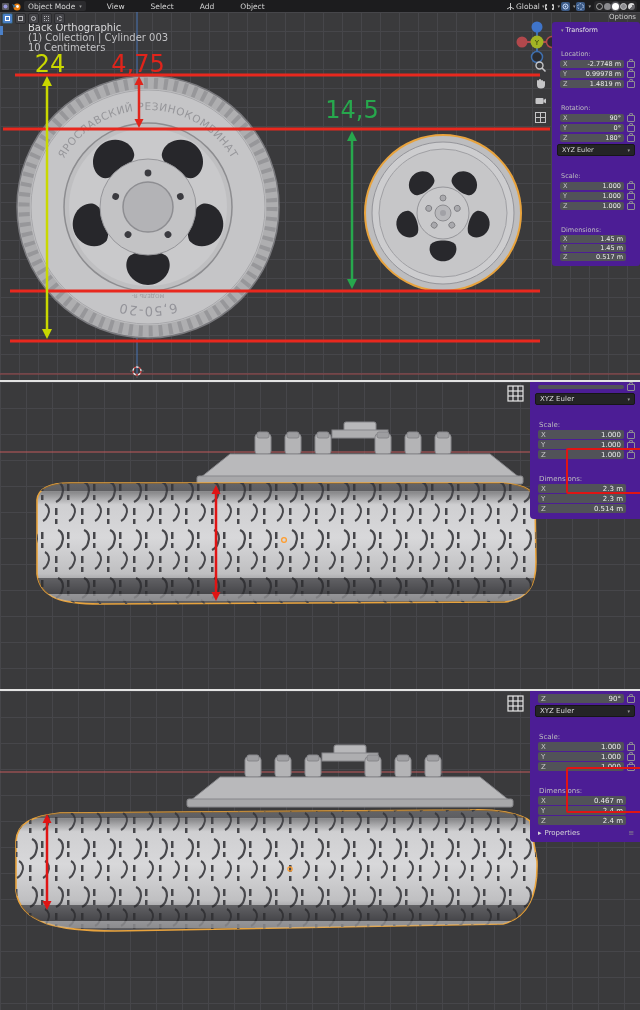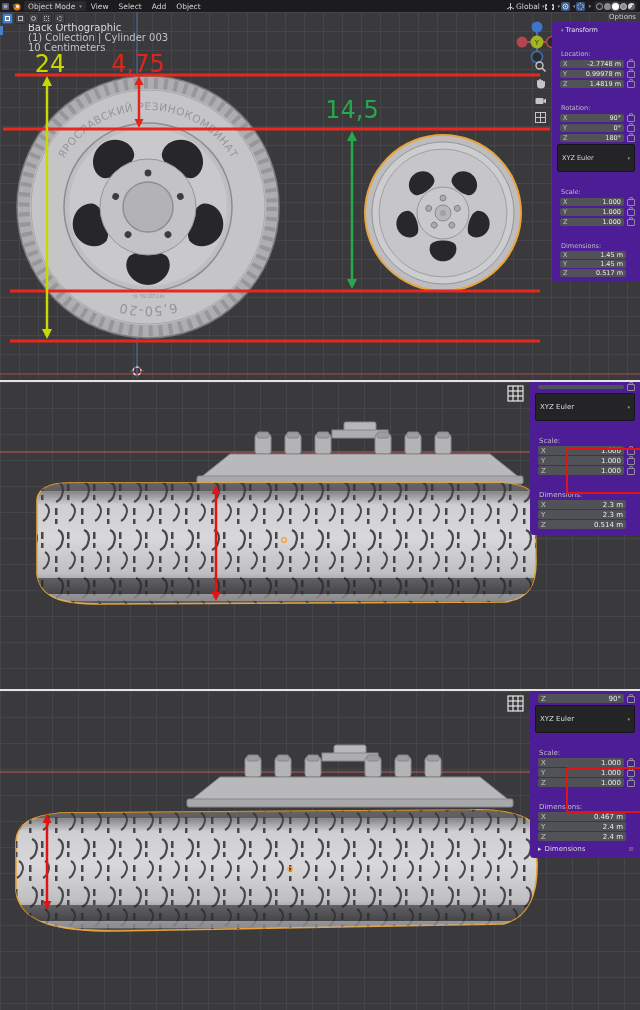--- a/index.html
+++ b/index.html
@@ -11,21 +11,21 @@
   #p3{top:689px;height:321px;border-top:2px solid #e3e3e3;box-sizing:border-box;}
   .gridbg{position:absolute;inset:0;background-color:#3a3a3c;
     background-image:linear-gradient(#46464a 1px,transparent 1px),
                      linear-gradient(90deg,#46464a 1px,transparent 1px);}
   #p1 .gridbg{background-size:19px 19px;top:12px;}
   #p2 .gridbg,#p3 .gridbg{background-size:26px 26px;}
   .abs{position:absolute;left:0;top:0;}
   
   #menubar{position:absolute;left:0;top:0;width:640px;height:12px;background:#1c1c1e;
     display:flex;align-items:center;font-size:7.5px;color:#d6d6d6;z-index:5;}
-  .mi{padding:0 5px;white-space:nowrap;}
+  .mi{padding:0 5px;white-space:nowrap;margin-left:16px;}
   .mode{display:flex;align-items:center;gap:2px;background:#2b2b2e;border-radius:2px;
     height:10px;padding:0 4px;margin-left:2px;}
   .sp{flex:1;}
   .caret{font-size:5px;color:#9a9a9a;margin-left:2px;}
   .miniico{width:9px;height:9px;display:inline-block;margin:0 1px;}
   .shadepill{display:flex;align-items:center;background:#28282a;border-radius:3px;
     height:10px;padding:0 2px;margin:0 3px;gap:1px;}
   .sph{width:7px;height:7px;border-radius:50%;box-sizing:border-box;}
   
   .toolrow{position:absolute;left:2px;top:13px;display:flex;gap:2px;z-index:4;}
@@ -49,21 +49,21 @@
   .fld{flex:1;display:flex;align-items:center;background:#515258;border-radius:2px;
        height:8px;padding:0 3px;color:#ececec;}
   #np2 .fld,#np3 .fld{height:9px;}
   .fld .ax{color:#c6c6c8;}
   .fld .vv{margin-left:auto;}
   .nolock{margin-right:14px;}
   .lock{width:6px;height:5px;border:1px solid #8f8f92;border-radius:1px;position:relative;flex:0 0 auto;margin-top:2px;}
   .lock::before{content:"";position:absolute;left:1px;top:-3px;width:2px;height:2px;
     border:1px solid #8f8f92;border-bottom:none;border-radius:2px 2px 0 0;}
   .drop{display:flex;align-items:center;background:#242426;border:1px solid #161618;
-    border-radius:2px;height:10px;margin:2px 5px;padding:8px 4px;color:#dcdcdc;}
+    border-radius:2px;height:10px;margin:2px 5px;padding:0 4px;color:#dcdcdc;}
   .drop .caret{margin-left:auto;}
   .redbox{position:absolute;border:2.5px solid #e01414;border-radius:2px;z-index:7;}
   .proprow{display:flex;align-items:center;gap:3px;margin:4px 6px 0 8px;color:#d6d6d8;}
   .proprow .grip{margin-left:auto;color:#8a8a8c;}
   .gridicon{position:absolute;z-index:4;}
   
   #navcol{position:absolute;left:534px;top:60px;z-index:4;display:flex;flex-direction:column;gap:4px;}
   #navcol svg{display:block;}
 </style>
 </head>
@@ -625,20 +625,20 @@
           </div>
         </div>
     <div class="vr nolock">
           <div class="fld">
             <span class="ax">Z</span>
             <span class="vv">2.4 m</span>
           </div>
         </div>
     <div class="proprow">
       <span>▸</span>
-      <span>Dimensions</span>
+      <span>Properties</span>
       <span class="grip">≡</span>
     </div>
   </div>
   <div class="redbox" style="left:566px;top:76px;width:72px;height:42px"></div>
 </div>
 
 </div>
 
 </body></html>

